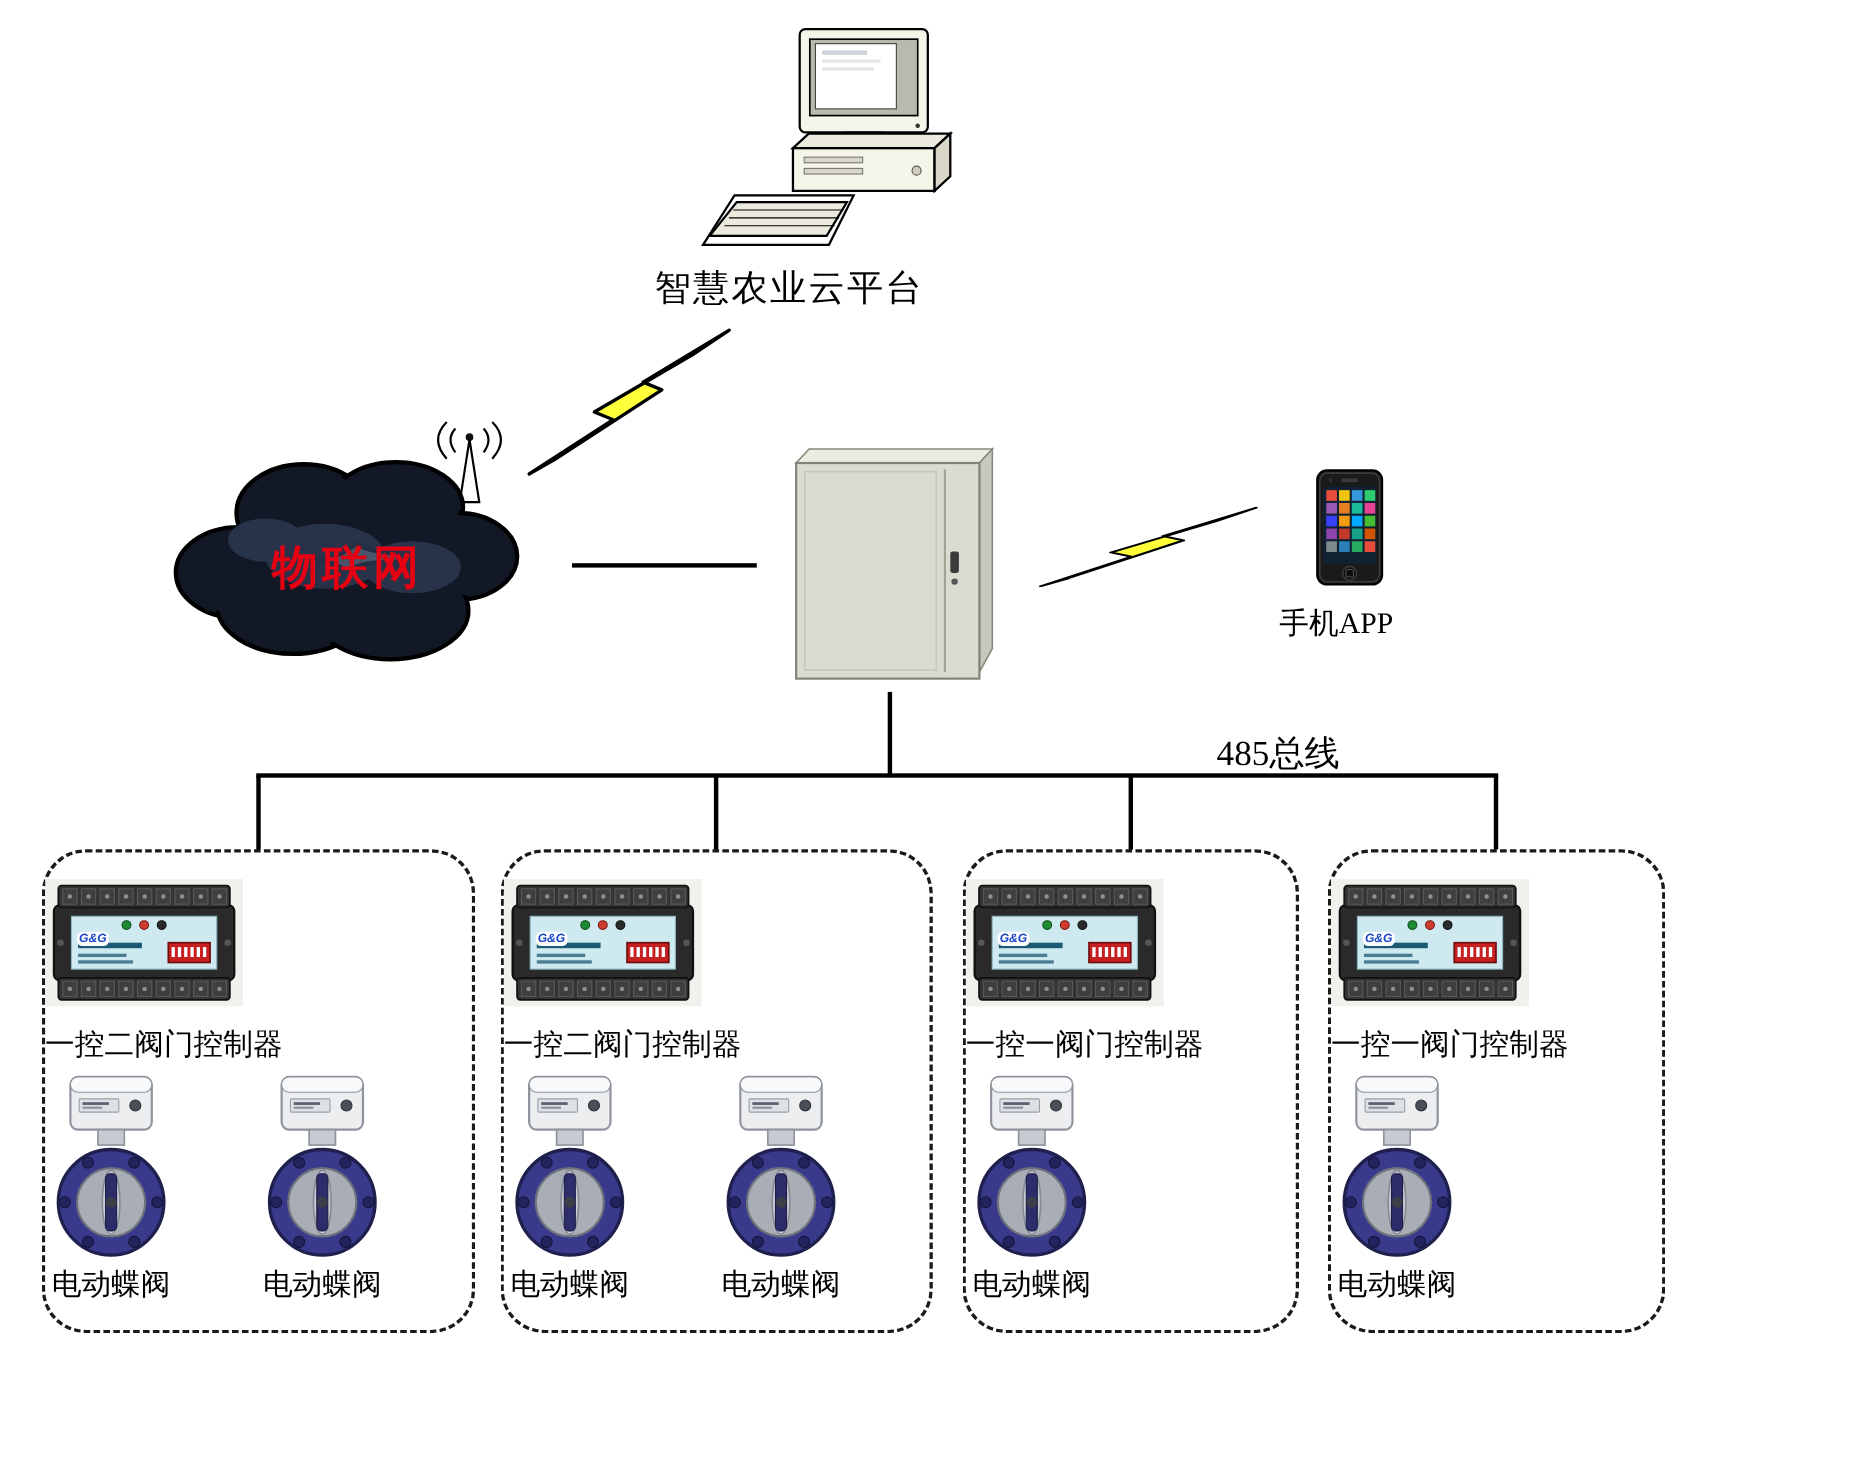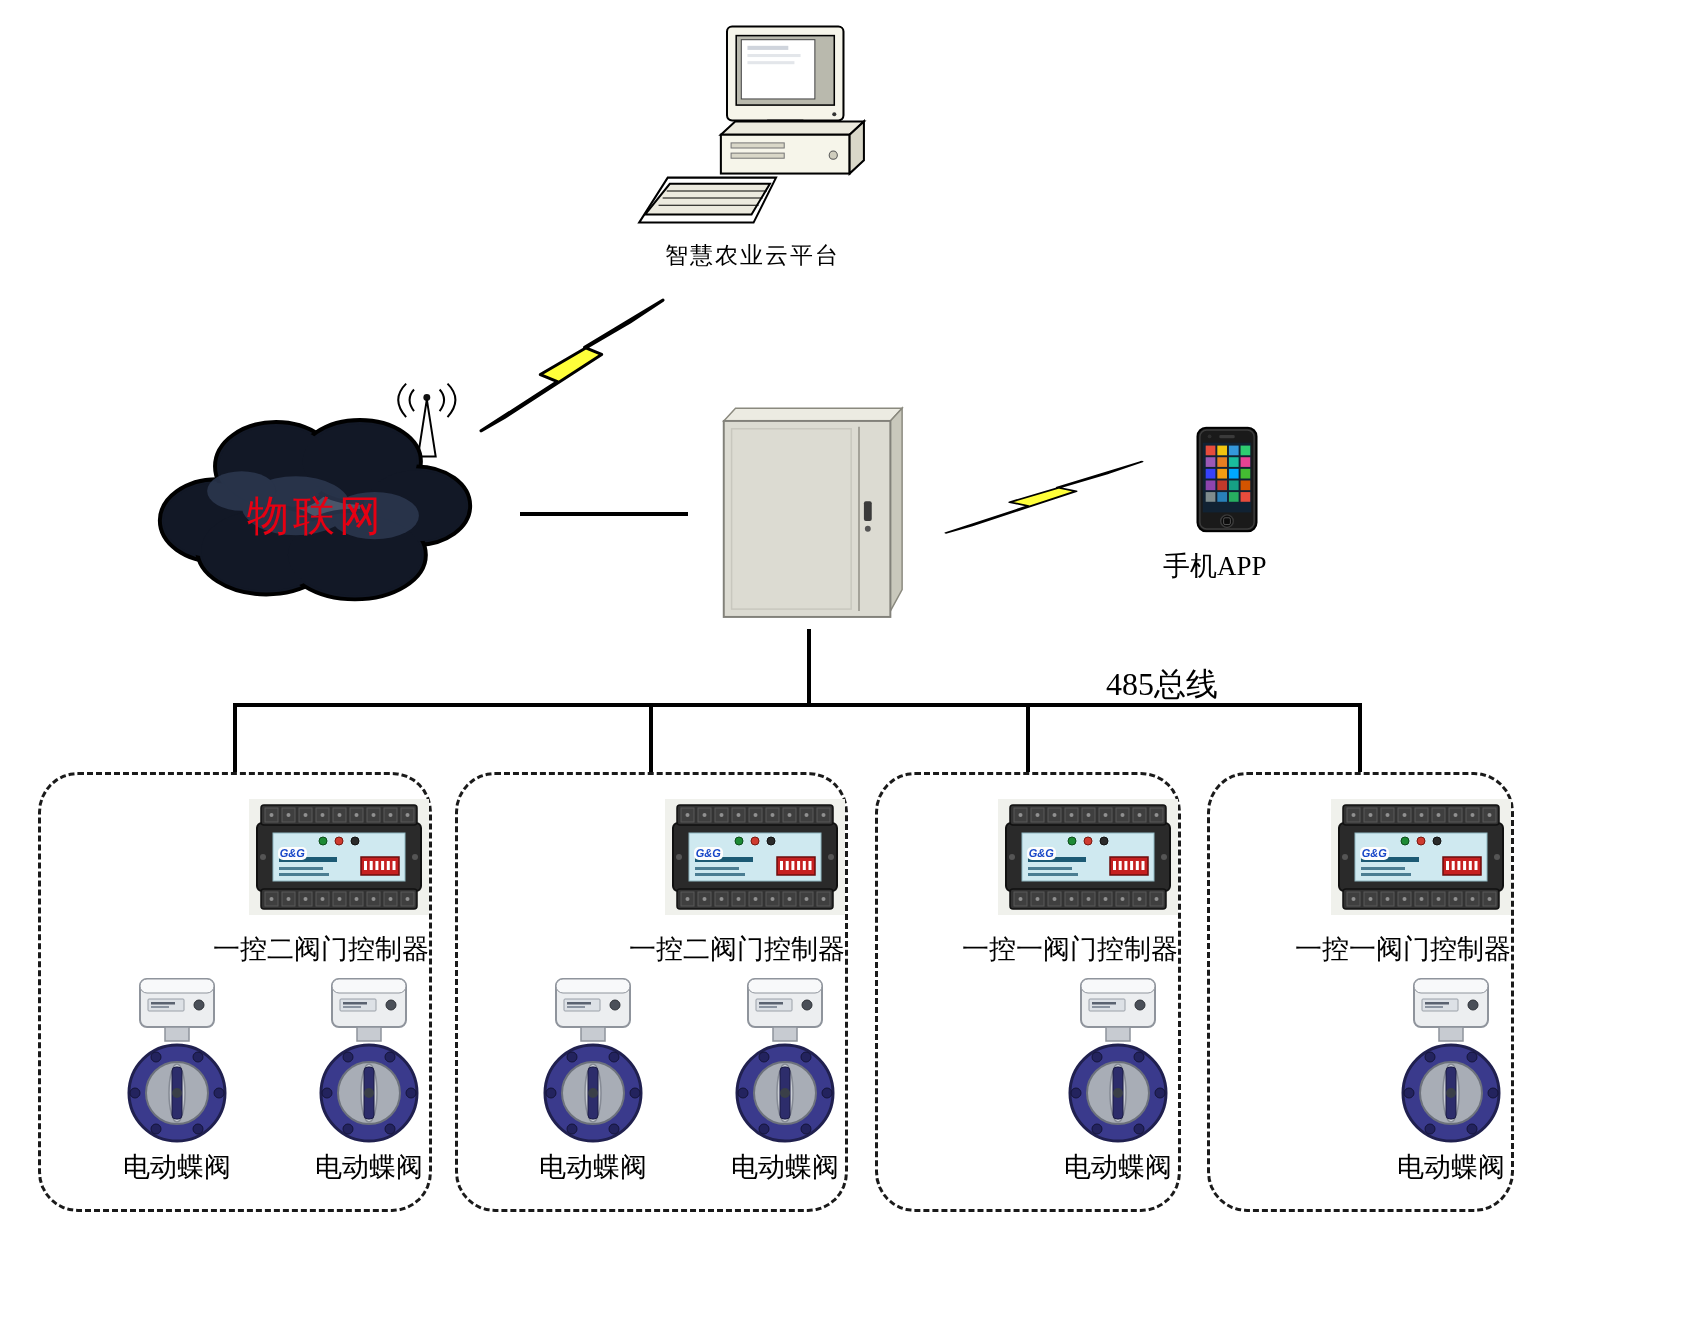--- a/index.html
+++ b/index.html
@@ -4,39 +4,39 @@
 <style>
   *{box-sizing:border-box}
   html,body{margin:0;padding:0;background:#fff}
   #canvas{position:relative;width:1702px;height:1328px;background:#fff;overflow:hidden;
           font-family:"Liberation Serif","DejaVu Serif",serif;color:#000}
   .lbl{position:absolute;white-space:nowrap;color:#000}
   .wire{position:absolute;background:#000}
   .icon{position:absolute}
 
   .pc{left:633px;top:22px;width:235px;height:205px}
-  .platform{left:595px;top:240px;width:315px;text-align:center;font-size:23px;letter-spacing:2px}
+  .platform{left:595px;top:240px;width:315px;font-size:33px;letter-spacing:2px}
   .bolt1{left:479px;top:297px;width:186px;height:136px}
   .cloud{left:148px;top:358px;width:335px;height:266px}
-  .iot{left:247px;top:488px;font-size:42px;font-weight:normal;color:var(--iot-red,#e60012);letter-spacing:4px;z-index:3}
+  .iot{left:247px;top:488px;font-size:42px;font-weight:bold;color:var(--iot-red,#e60012);letter-spacing:4px;z-index:3}
   .wire-ch{left:520px;top:512px;width:168px;height:4px}
   .cabinet{left:712px;top:403px;width:196px;height:226px}
   .watermark{left:610px;top:543px;font-size:28px;color:var(--watermark-gray,#8f8f8f);letter-spacing:1px;z-index:5}
   .hostlbl{left:662px;top:637px;width:295px;text-align:center;font-size:27px;z-index:5}
   .bolt2{left:944px;top:460px;width:200px;height:74px}
   .phone{left:1196px;top:426px;width:62px;height:107px}
   .phonelbl{left:1163px;top:548px;width:128px;text-align:left;font-size:27px}
   .host-drop{left:807px;top:629px;width:4px;height:76px}
   .bus{left:233px;top:703px;width:1129px;height:4px}
   .buslbl{left:1106px;top:663px;font-size:32px}
   .drop{top:705px;width:4px;height:68px}
   .d1{left:233px}.d2{left:649px}.d3{left:1026px}.d4{left:1358px}
 
   .group{position:absolute;top:772px;height:440px;border:3px dashed #1a1a1a;border-radius:40px;
-         display:flex;flex-direction:column;align-items:flex-end;padding-top:24px;background:#fff}
+         display:flex;flex-direction:column;align-items:flex-start;padding-top:24px;background:#fff}
   .g1{left:38px;width:394px}
   .g2{left:455px;width:393px}
   .g3{left:875px;width:306px}
   .g4{left:1207px;width:307px}
 
   .ctrl-wrap{position:relative;width:180px;height:116px}
   .ctrl-wrap svg{width:100%;height:100%;display:block}
   .gg{position:absolute;left:16%;top:41%;font:italic 700 11px "Liberation Sans",sans-serif;
       color:#1746c8;background:#fdfdfd;padding:0 2px;border-radius:5px;line-height:13px}
   .ctrl-lbl{margin-top:16px;font-size:27px;white-space:nowrap}

